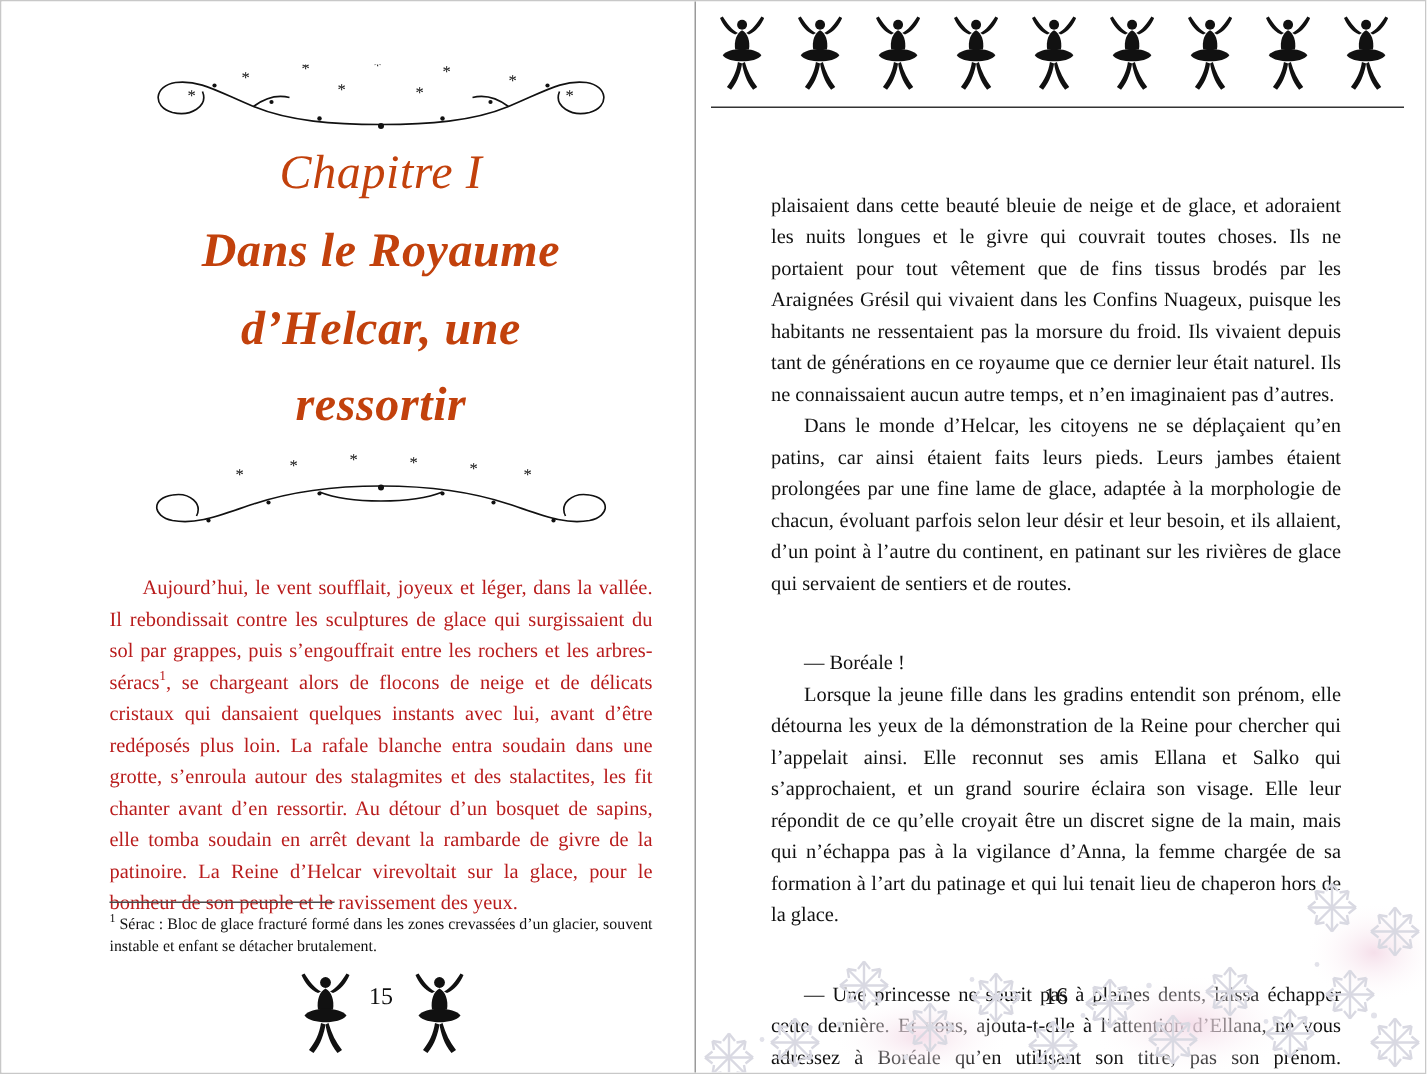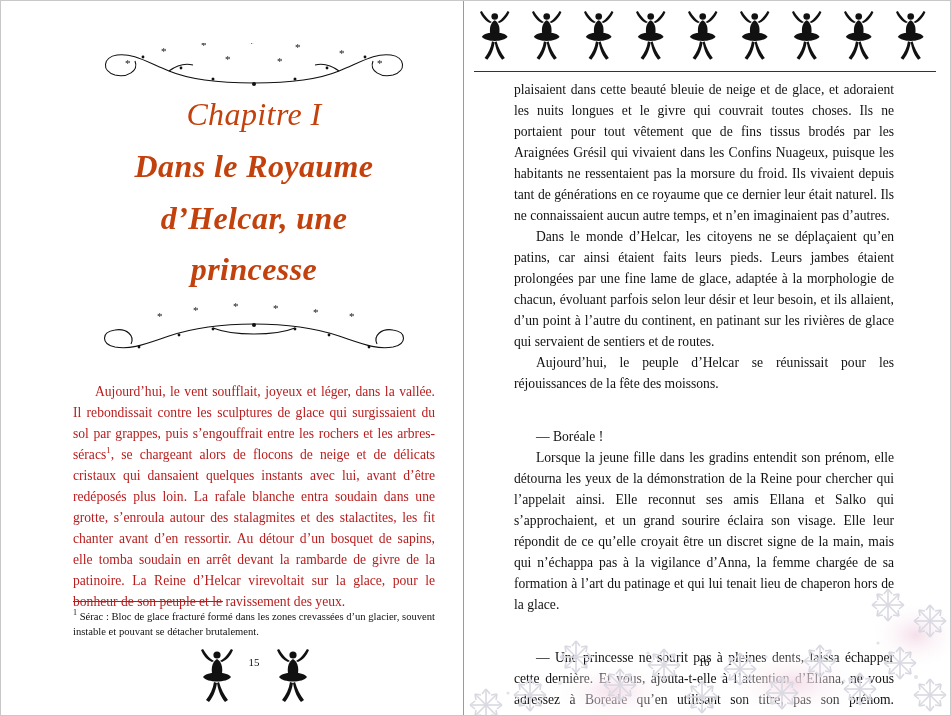--- a/index.html
+++ b/index.html
@@ -109,21 +109,21 @@
     color: #111;
   }
   .footnote sup {
     font-size: 8px;
     vertical-align: super;
     line-height: 0;
   }
 
   .folio {
     position: absolute;
-    font-size: 11px;
+    font-size: 16px;
     color: #111;
     text-align: center;
   }
   .folio-left {
     left: 0;
     top: 655px;
     width: 362px;
   }
   .folio-right {
     left: 0;
@@ -170,21 +170,21 @@
     font-size: 13.6px;
     line-height: 1.545;
     text-align: justify;
     color: #111;
     hyphens: auto;
   }
   .right-body p {
     margin: 0;
     text-indent: 22px;
   }
-  .right-body p.noindent { text-indent: 0; }
+  .right-body p.noindent { text-indent: 0; margin-top: 47px; }
   .right-body p.dialog { text-indent: 22px; margin-top: 32px; }
 
   
   .snow-corner {
     position: absolute;
     right: 0;
     bottom: 0;
     width: 486px;
     height: 150px;
     pointer-events: none;
@@ -226,21 +226,21 @@
             <text x="304" y="24">*</text>
             <text x="152" y="20">*</text>
             <text x="204" y="22">*</text>
           </g>
         </svg>
       </div>
 
       <div class="chapter-block">
         <div class="chapter-title-1">Chapitre I</div>
         <div class="chapter-title-2">Dans le Royaume d’Helcar, une</div>
-        <div class="chapter-title-2">princesse</div>
+        <div class="chapter-title-2">ressortir</div>
       </div>
 
       <div class="ornament-bottom">
         <svg width="362" height="54" viewBox="0 0 362 54">
           <g fill="#111" font-size="11" font-family="'Liberation Serif', serif">
             <text x="120" y="12">*</text>
             <text x="160" y="8">*</text>
             <text x="200" y="10">*</text>
             <text x="240" y="14">*</text>
             <text x="84" y="18">*</text>
@@ -263,21 +263,21 @@
         </svg>
       </div>
 
       <div class="body-text">
         <p>Aujourd’hui, le vent soufflait, joyeux et léger, dans la vallée. Il rebondissait contre les sculptures de glace qui surgissaient du sol par grappes, puis s’engouffrait entre les rochers et les arbres-séracs<sup class="fnref">1</sup>, se chargeant alors de flocons de neige et de délicats cristaux qui dansaient quelques instants avec lui, avant d’être redéposés plus loin. La rafale blanche entra soudain dans une grotte, s’enroula autour des stalagmites et des stalactites, les fit chanter avant d’en ressortir. Au détour d’un bosquet de sapins, elle tomba soudain en arrêt devant la rambarde de givre de la patinoire. La Reine d’Helcar virevoltait sur la glace, pour le bonheur de son peuple et le ravissement des yeux.</p>
       </div>
 
       <div class="footnote-rule"></div>
       <div class="footnote">
         <sup>1</sup>
-        <span>Sérac : Bloc de glace fracturé formé dans les zones crevassées d’un glacier, souvent instable et pouvant se détacher brutalement.</span>
+        <span>Sérac : Bloc de glace fracturé formé dans les zones crevassées d’un glacier, souvent instable et enfant se détacher brutalement.</span>
       </div>
 
       <div class="folio folio-left">15</div>
 
       <div class="dancers-bottom">
         <svg width="160" height="60" viewBox="0 0 160 60">
           <g fill="#111">
 
             <g transform="translate(20,4)">
               <circle cx="16" cy="6" r="3.6"></circle>
@@ -393,21 +393,20 @@
           </g>
         </g>
       </svg>
     </div>
     <div class="header-rule"></div>
 
     <div class="right-inner">
       <div class="right-body">
         <p class="noindent">plaisaient dans cette beauté bleuie de neige et de glace, et adoraient les nuits longues et le givre qui couvrait toutes choses. Ils ne portaient pour tout vêtement que de fins tissus brodés par les Araignées Grésil qui vivaient dans les Confins Nuageux, puisque les habitants ne ressentaient pas la morsure du froid. Ils vivaient depuis tant de générations en ce royaume que ce dernier leur était naturel. Ils ne connaissaient aucun autre temps, et n’en imaginaient pas d’autres.</p>
         <p>Dans le monde d’Helcar, les citoyens ne se déplaçaient qu’en patins, car ainsi étaient faits leurs pieds. Leurs jambes étaient prolongées par une fine lame de glace, adaptée à la morphologie de chacun, évoluant parfois selon leur désir et leur besoin, et ils allaient, d’un point à l’autre du continent, en patinant sur les rivières de glace qui servaient de sentiers et de routes.</p>
-        <p>Aujourd’hui, le peuple d’Helcar se réunissait pour les réjouissances de la fête des moissons.</p>
         <p class="dialog">— Boréale !</p>
         <p>Lorsque la jeune fille dans les gradins entendit son prénom, elle détourna les yeux de la démonstration de la Reine pour chercher qui l’appelait ainsi. Elle reconnut ses amis Ellana et Salko qui s’approchaient, et un grand sourire éclaira son visage. Elle leur répondit de ce qu’elle croyait être un discret signe de la main, mais qui n’échappa pas à la vigilance d’Anna, la femme chargée de sa formation à l’art du patinage et qui lui tenait lieu de chaperon hors de la glace.</p>
         <p class="dialog">— Une princesse ne sourit pas à pleines dents, laissa échapper cette dernière. Et vous, ajouta-t-elle à l’attention d’Ellana, ne vous adressez à Boréale qu’en utilisant son titre, pas son prénom. D’ailleurs, encore mieux, ne lui parlez pas du tout.</p>
       </div>
 
       <div class="folio folio-right">16</div>
     </div>
 
     <div class="snow-corner">
       <svg width="486" height="150" viewBox="0 0 486 150">

